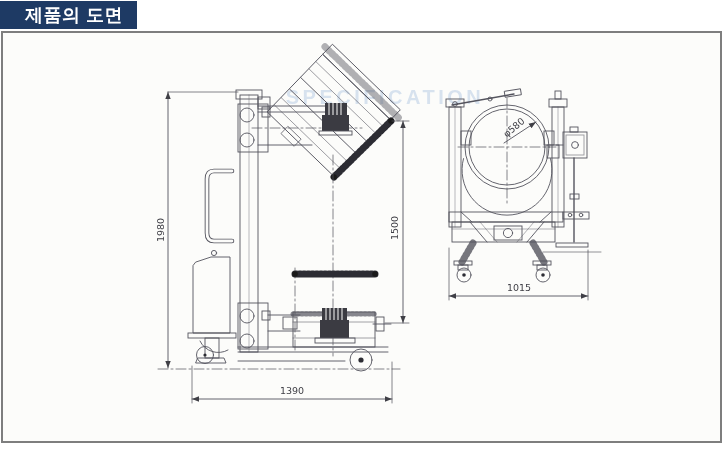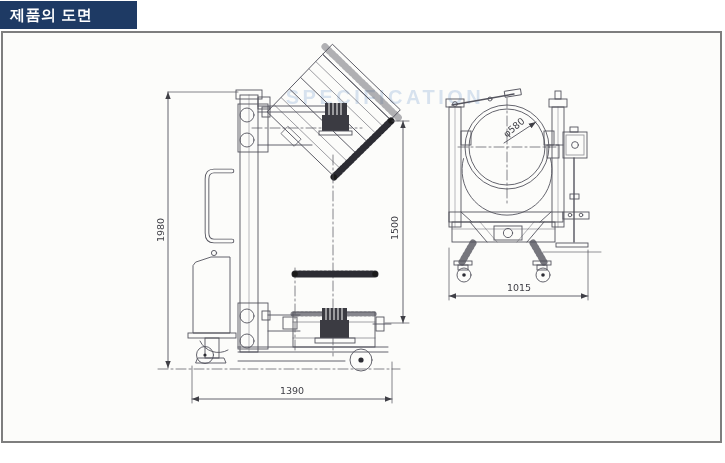--- a/index.html
+++ b/index.html
@@ -4,21 +4,21 @@
 <style>
   html,body{margin:0;padding:0;}
   body{
     width:725px;height:463px;position:relative;background:#ffffff;
     font-family:"Liberation Sans", sans-serif;overflow:hidden;
   }
   .title-bar{
     position:absolute;left:0;top:1px;width:137px;height:28px;
     display:flex;align-items:center;box-sizing:border-box;padding-left:10px;
   }
-  .title-bar span{font-size:15px;font-weight:bold;letter-spacing:0.5px;}
+  .title-bar span{font-size:18px;font-weight:bold;letter-spacing:0.5px;margin-left:15px;}
   .panel{
     position:absolute;left:1px;top:31px;width:721px;height:412px;
     box-sizing:border-box;border:2px solid #7e7e7e;background:#fcfcfa;
   }
   svg{position:absolute;left:0;top:0;}
   text{stroke:none;}
   .dimtxt{font-family:"DejaVu Sans", sans-serif;font-size:9.5px;fill:#3f3f46;}
   .wmark{font-family:"Liberation Sans", sans-serif;font-size:20px;font-weight:bold;
          letter-spacing:3.5px;opacity:0.55;}
 </style>

